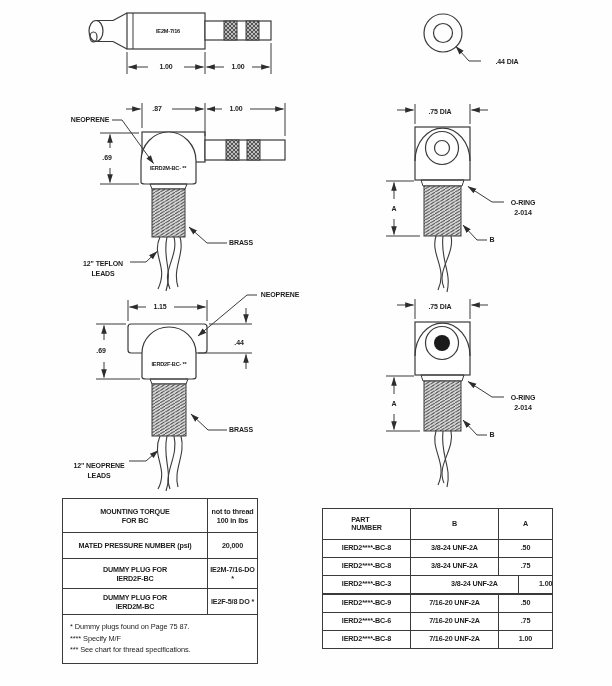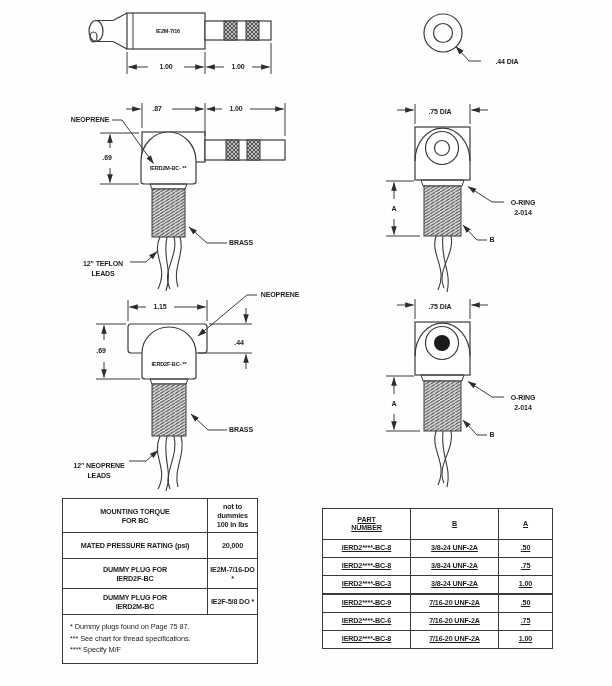--- a/index.html
+++ b/index.html
@@ -31,26 +31,26 @@
   .spec-notes { padding:6px 7px 7px; }
   .note-line { font:400 7.4px/11.5px "Liberation Sans", sans-serif; color:#1d1d1d; letter-spacing:-0.1px; }
 
   
   .part-table {
     position:absolute; left:322px; top:508px; width:231px;
     border:1.5px solid #3a3a3a; background:#fff; box-sizing:border-box;
   }
   .part-row { display:grid; grid-template-columns:88px 88px 1fr; border-bottom:1px solid #3a3a3a; height:17px; }
   .part-row.head { height:30px; }
-  .part-row.thick { border-bottom-width:2px; }
+  .part-row.thick { border-bottom-width:2px;gap:20px; }
   .part-row:last-child { border-bottom:none; }
   .part-cell {
-    display:flex; align-items:center; justify-content:center; text-align:center;
+    display:flex; align-items:center; justify-content:center; text-align:left;
     font:bold 7.2px/8.5px "Liberation Sans", sans-serif; color:#1d1d1d;
-    white-space:pre-line; letter-spacing:-0.15px; box-sizing:border-box;text-decoration:underline;
+    white-space:pre-line; letter-spacing:-0.15px; box-sizing:border-box;
   }
   .part-cell.c1, .part-cell.c2 { border-right:1px solid #3a3a3a; }
 </style>
 </head>
 <body>
 
 <div class="page">
 
   <svg class="art" width="612" height="686" viewBox="0 0 612 686">
     <defs>
@@ -240,41 +240,41 @@
   <div class="lbl" style="left:440px; top:307px;">.75 DIA</div>
   <div class="lbl" style="left:394px; top:404px;">A</div>
   <div class="lbl" style="left:523px; top:402px;">O-RING
 2-014</div>
   <div class="lbl" style="left:492px; top:435px;">B</div>
 
   <div class="spec-table">
     <div class="spec-row h33">
       <div class="spec-cell lab">MOUNTING TORQUE
 FOR BC</div>
-      <div class="spec-cell">not to dummies
+      <div class="spec-cell">not to thread
 100 in lbs</div>
     </div>
     <div class="spec-row h25">
-      <div class="spec-cell lab">MATED PRESSURE RATING (psi)</div>
+      <div class="spec-cell lab">MATED PRESSURE NUMBER (psi)</div>
       <div class="spec-cell">20,000</div>
     </div>
     <div class="spec-row h29">
       <div class="spec-cell lab">DUMMY PLUG FOR
 IERD2F-BC</div>
       <div class="spec-cell">IE2M-7/16-DO *</div>
     </div>
     <div class="spec-row h25">
       <div class="spec-cell lab">DUMMY PLUG FOR
 IERD2M-BC</div>
       <div class="spec-cell">IE2F-5/8 DO *</div>
     </div>
     <div class="spec-notes">
       <div class="note-line">* Dummy plugs found on Page 75 87.</div>
+      <div class="note-line">**** Specify M/F</div>
       <div class="note-line">*** See chart for thread specifications.</div>
-      <div class="note-line">**** Specify M/F</div>
     </div>
   </div>
 
   <div class="part-table">
     <div class="part-row head">
       <div class="part-cell c1">PART
 NUMBER</div>
       <div class="part-cell c2">B</div>
       <div class="part-cell">A</div>
     </div>

